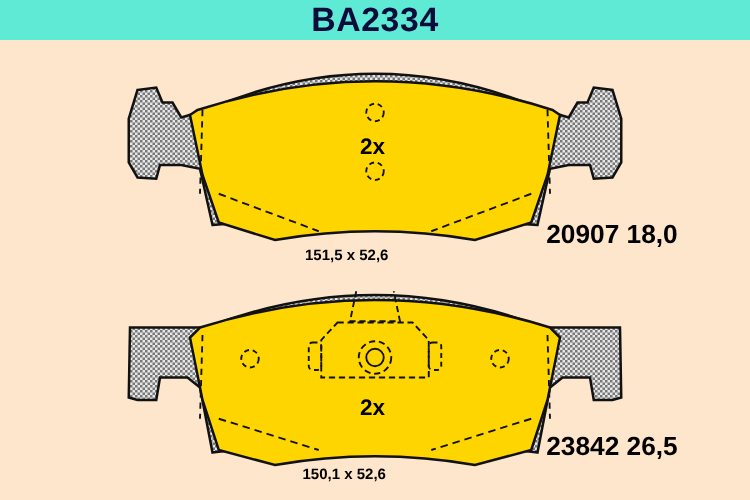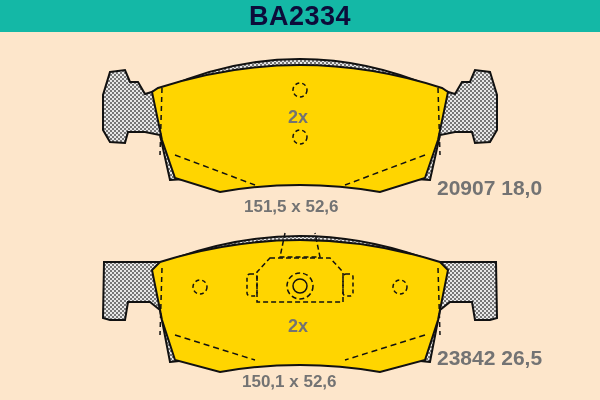--- a/index.html
+++ b/index.html
@@ -1,21 +1,21 @@
 <!DOCTYPE html>
 <html><head>
 <meta charset="utf-8">
 <style>
   html, body { margin:0; padding:0; }
   body { width:600px; height:400px; background:#fde6cb; position:relative; overflow:hidden; font-family:"Liberation Sans", sans-serif; }
-  .header { position:absolute; left:0; top:0; width:600px; height:32px; background:#14b8a6; text-align:center; }
+  .header { position:absolute; left:0; top:0; width:600px; height:32px; background:#5eead4; text-align:center; }
   .header-title { font-weight:bold; font-size:27px; color:#0c0c3a; line-height:32px; letter-spacing:0.5px; }
   svg.diagram { position:absolute; left:0; top:0; }
-  .label { position:absolute; font-weight:bold; color:#737373; }
-  .dim { font-size:17px; }
+  .label { position:absolute; font-weight:bold; color:#000000; }
+  .dim { font-size:12px; }
   .code { font-size:21px; }
   .qty { font-size:18px; }
 </style>
 </head>
 <body>
 
 <div class="header">
   <span class="header-title">BA2334</span>
 </div>
 

